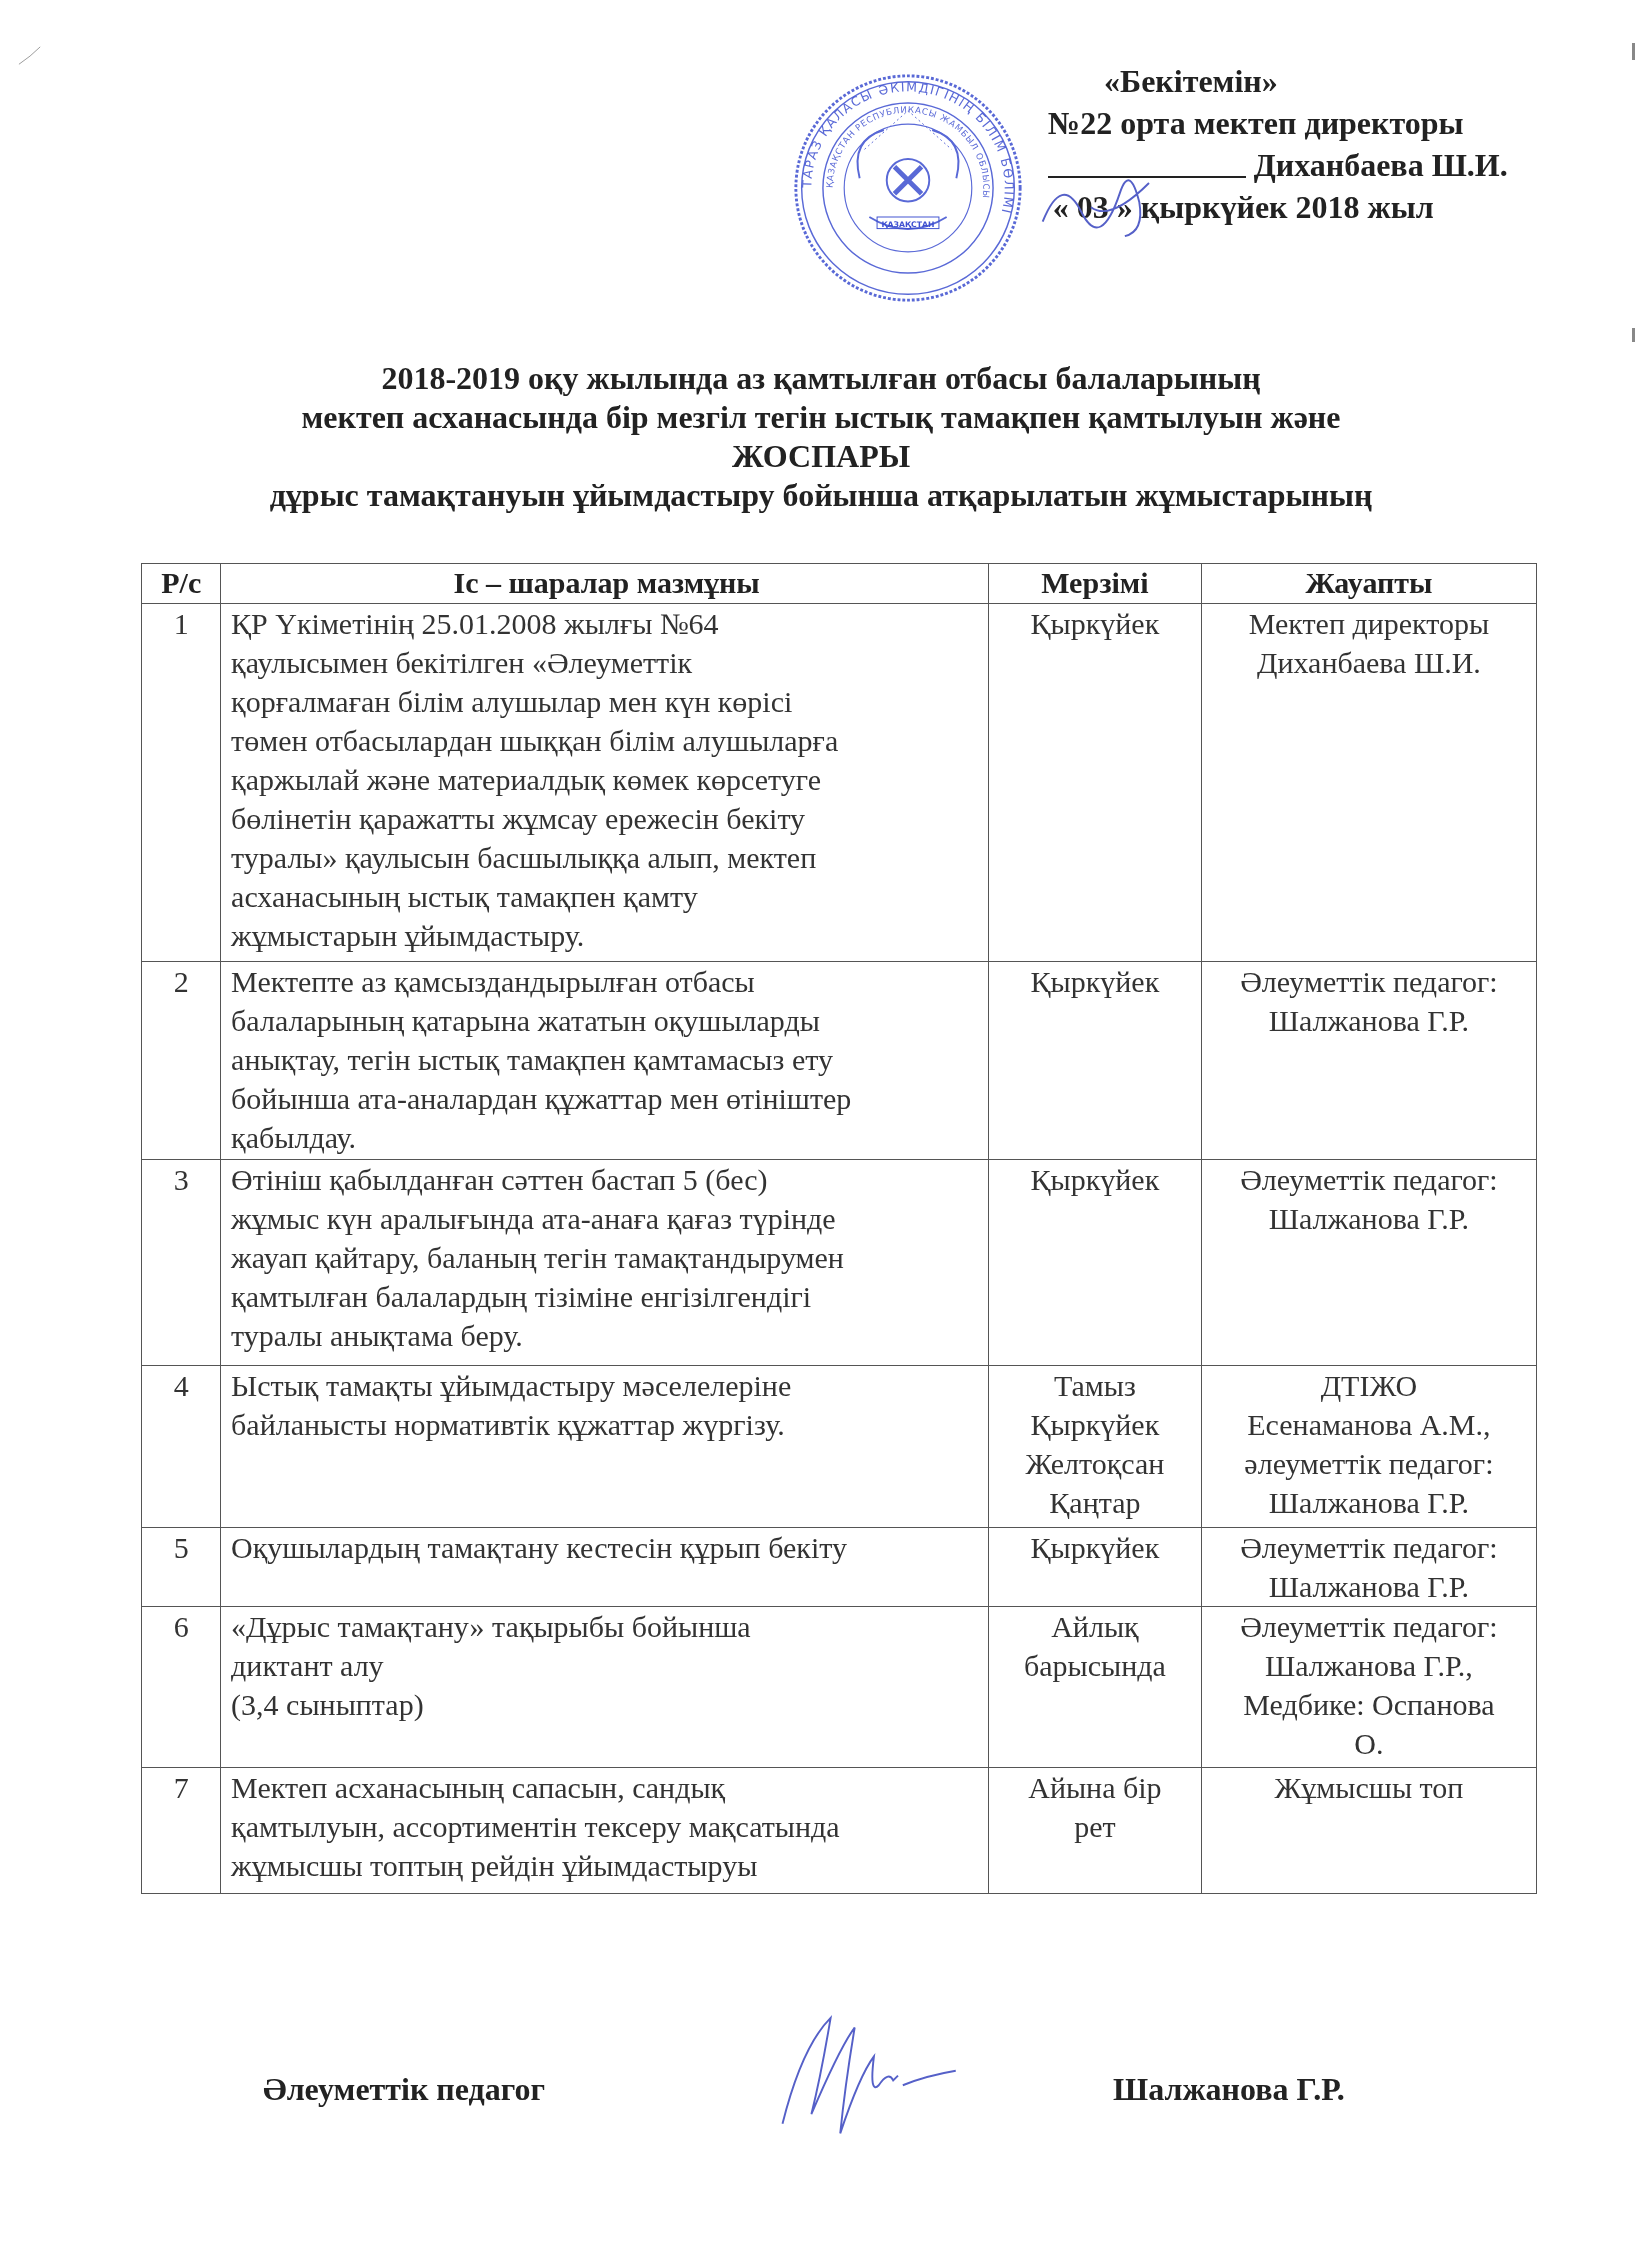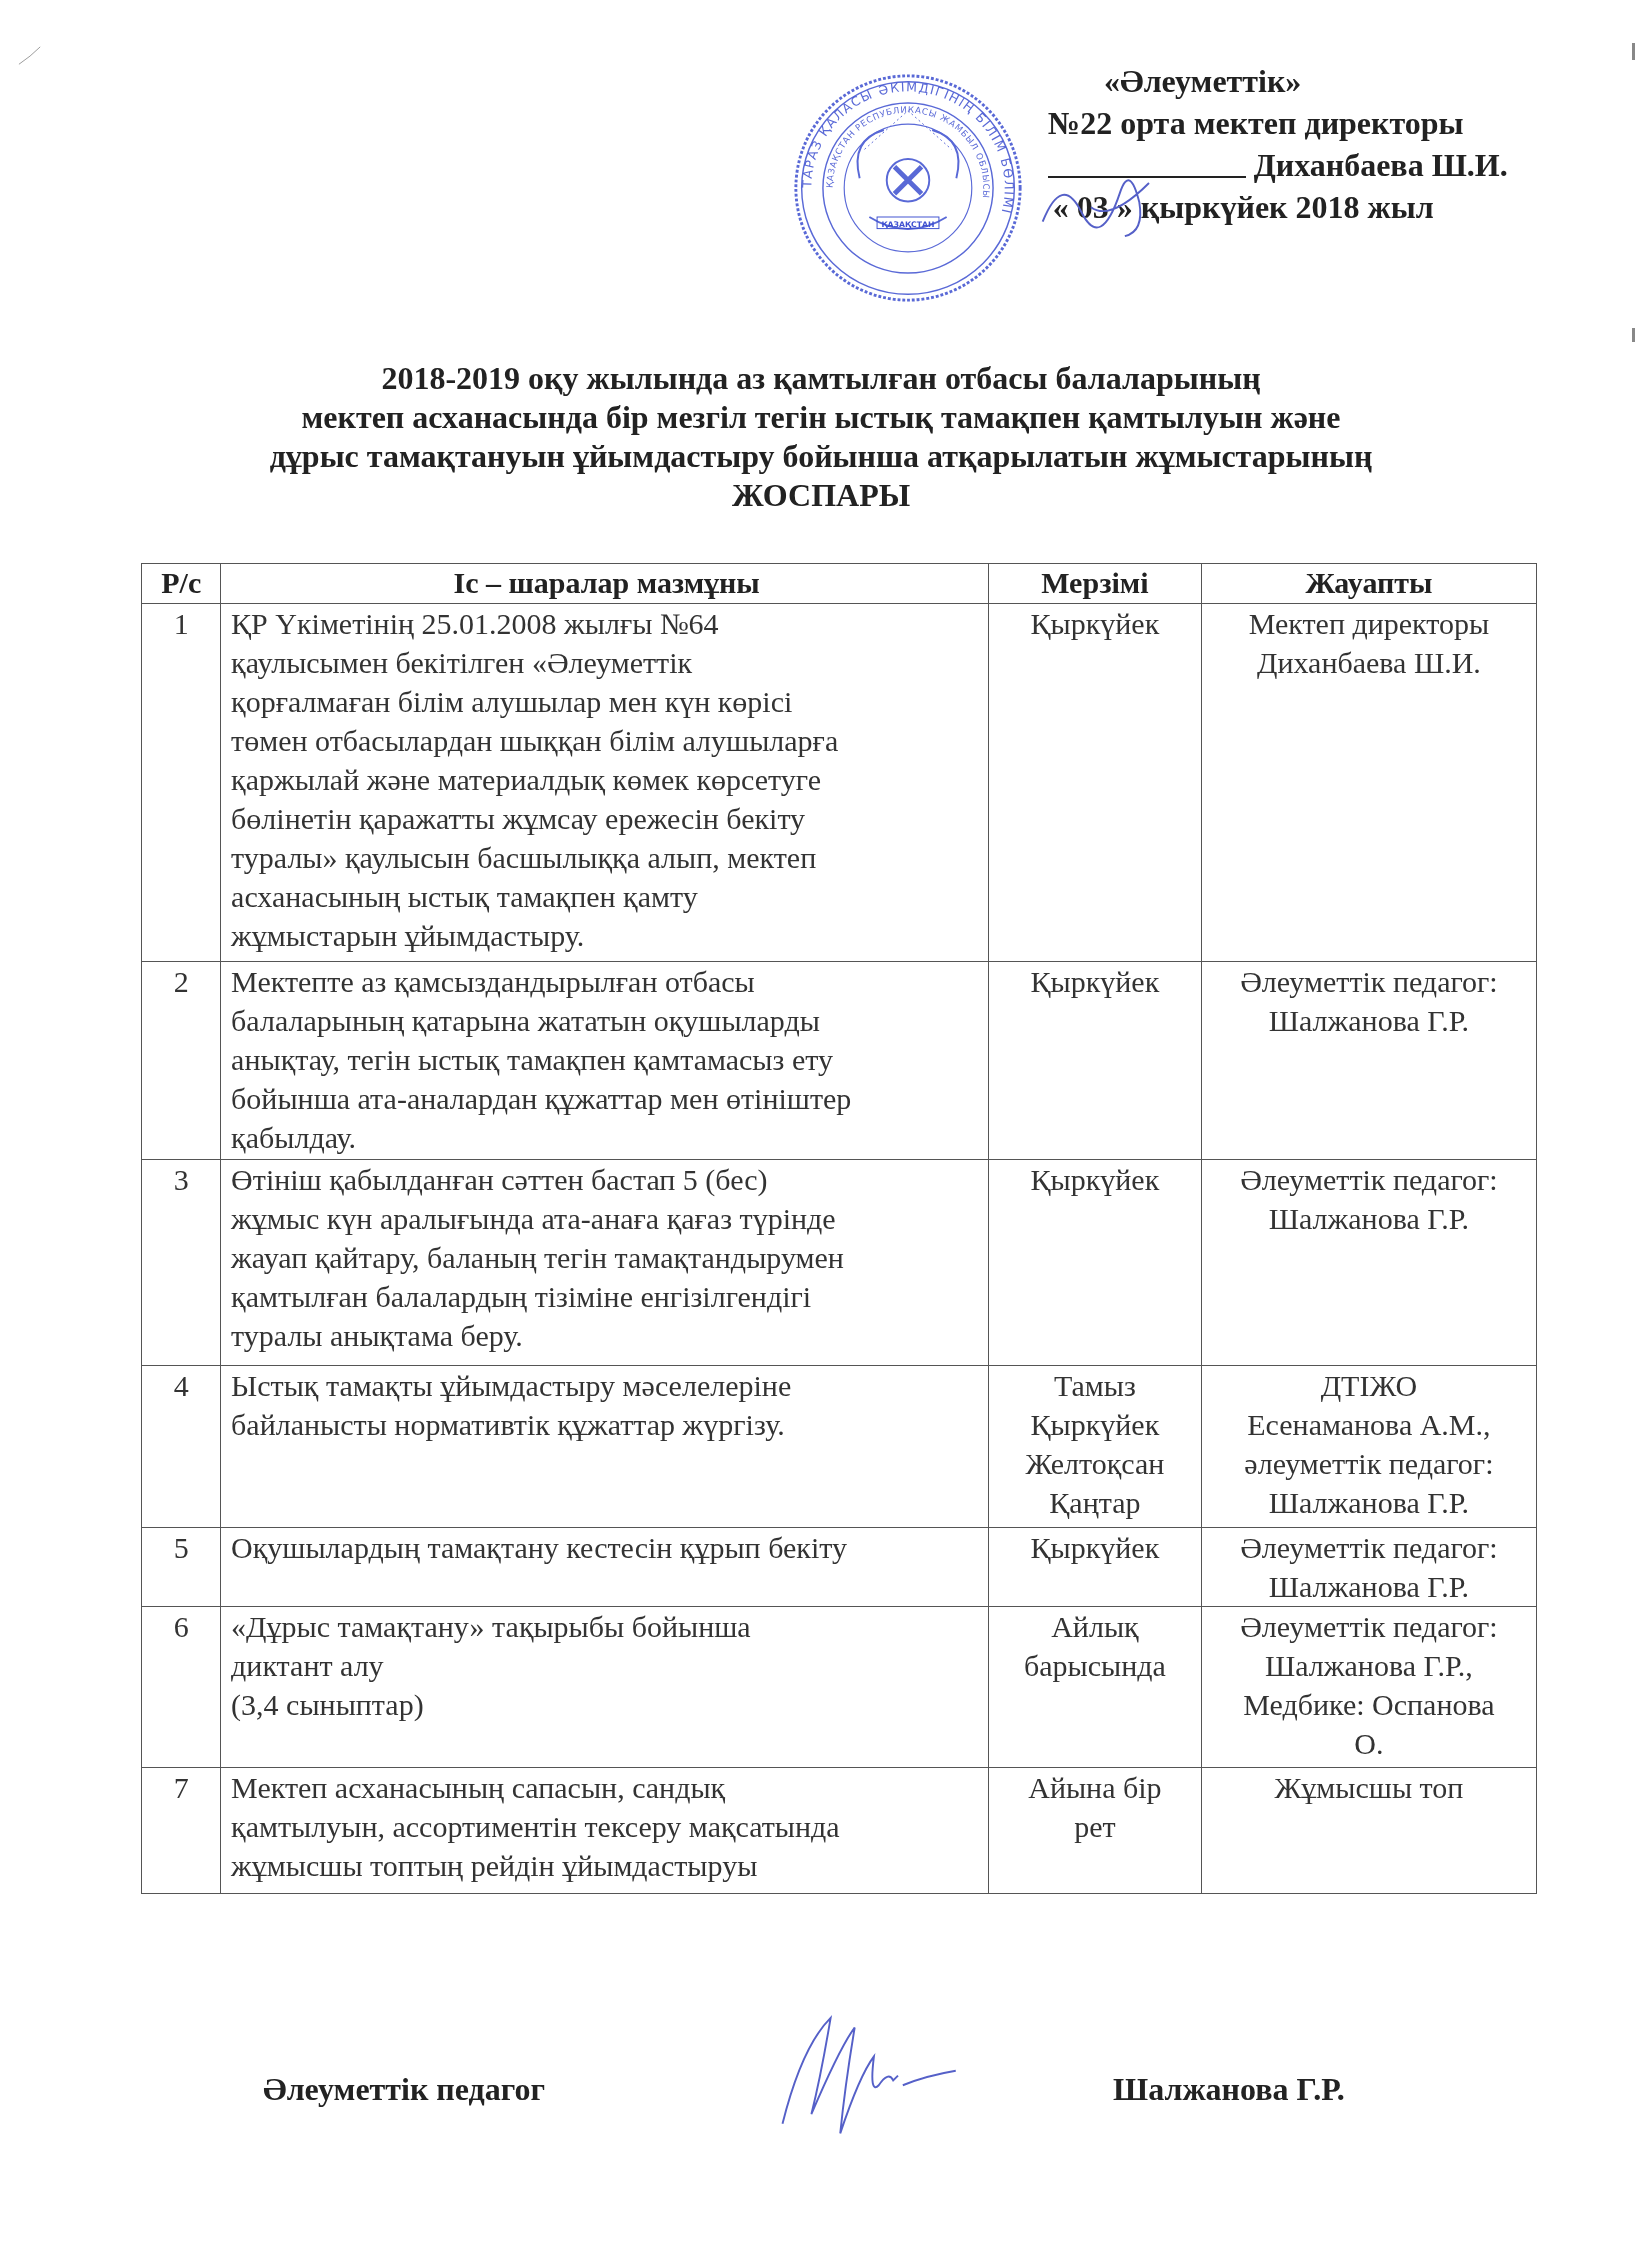--- a/index.html
+++ b/index.html
@@ -126,38 +126,38 @@
     <textPath href="#stampArcOuter">ТАРАЗ ҚАЛАСЫ ӘКІМДІГІНІҢ БІЛІМ БӨЛІМІ</textPath>
   </text>
   <text font-size="9" fill="#3d4fd0" opacity="0.85" font-family="DejaVu Sans, sans-serif" letter-spacing="0.8">
     <textPath href="#stampArcInner">ҚАЗАҚСТАН РЕСПУБЛИКАСЫ ЖАМБЫЛ ОБЛЫСЫ</textPath>
   </text>
   <rect x="88" y="150" width="64" height="12" fill="none" stroke="#3d4fd0" stroke-width="1"></rect>
   <text x="120" y="160" font-size="8" fill="#3d4fd0" text-anchor="middle" font-family="DejaVu Sans, sans-serif" font-weight="bold">ҚАЗАҚСТАН</text>
 </svg>
 
 <div class="approval">
-  <div class="l1">«Әлеуметтік»</div>
+  <div class="l1">«Бекітемін»</div>
   <div class="l2">№22 орта мектеп директоры</div>
   <div class="l3">
     <span class="sigline"></span>
     <span>Диханбаева Ш.И.</span>
   </div>
   <div class="l4">« 03 »  қыркүйек  2018 жыл</div>
 </div>
 
 <svg class="dir-sig" viewBox="0 0 150 90">
   <path d="M10 70 Q30 20 50 60 T90 40 Q100 10 110 50 Q115 80 95 85 M60 55 Q80 70 120 30" fill="none" stroke="#5560c8" stroke-width="2"></path>
 </svg>
 
 <div class="title">
   <div>2018-2019 оқу жылында аз қамтылған отбасы балаларының</div>
   <div>мектеп асханасында бір мезгіл тегін ыстық тамақпен қамтылуын және</div>
+  <div>ЖОСПАРЫ</div>
   <div>дұрыс тамақтануын ұйымдастыру бойынша атқарылатын жұмыстарының</div>
-  <div>ЖОСПАРЫ</div>
 </div>
 
 <table class="plan">
   <thead>
     <tr>
       <th class="c1">Р/с</th>
       <th class="c2" style="text-align:center">Іс – шаралар мазмұны</th>
       <th class="c3">Мерзімі</th>
       <th class="c4">Жауапты</th>
     </tr>

